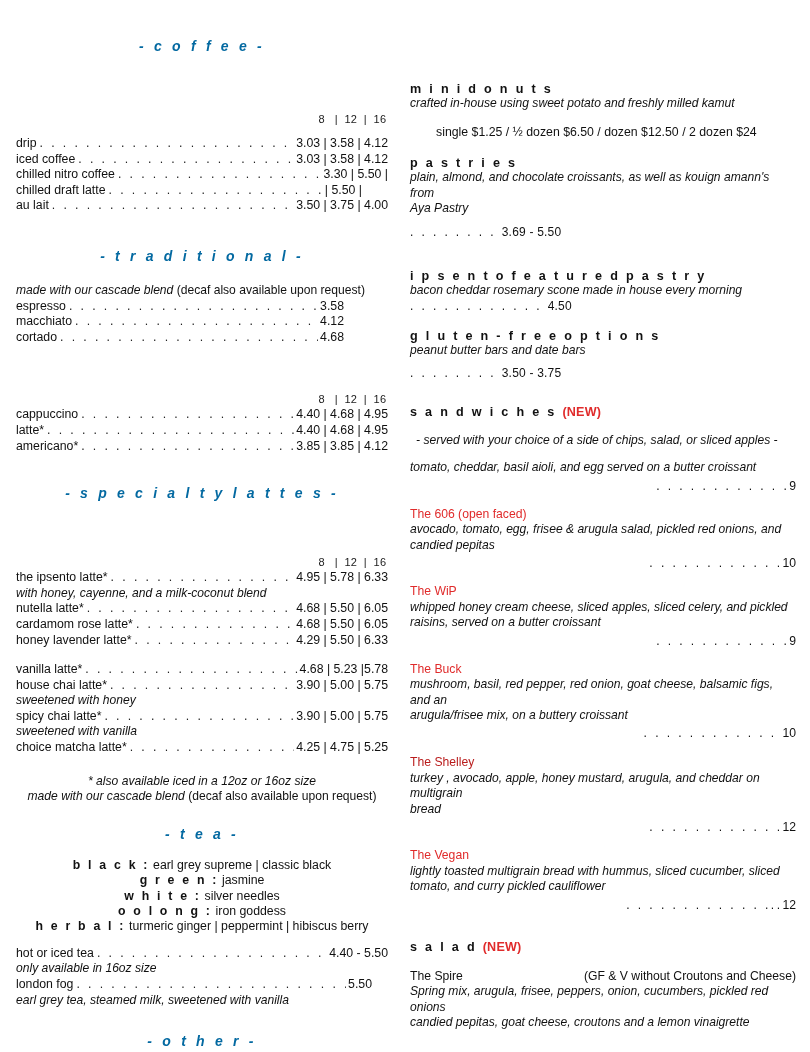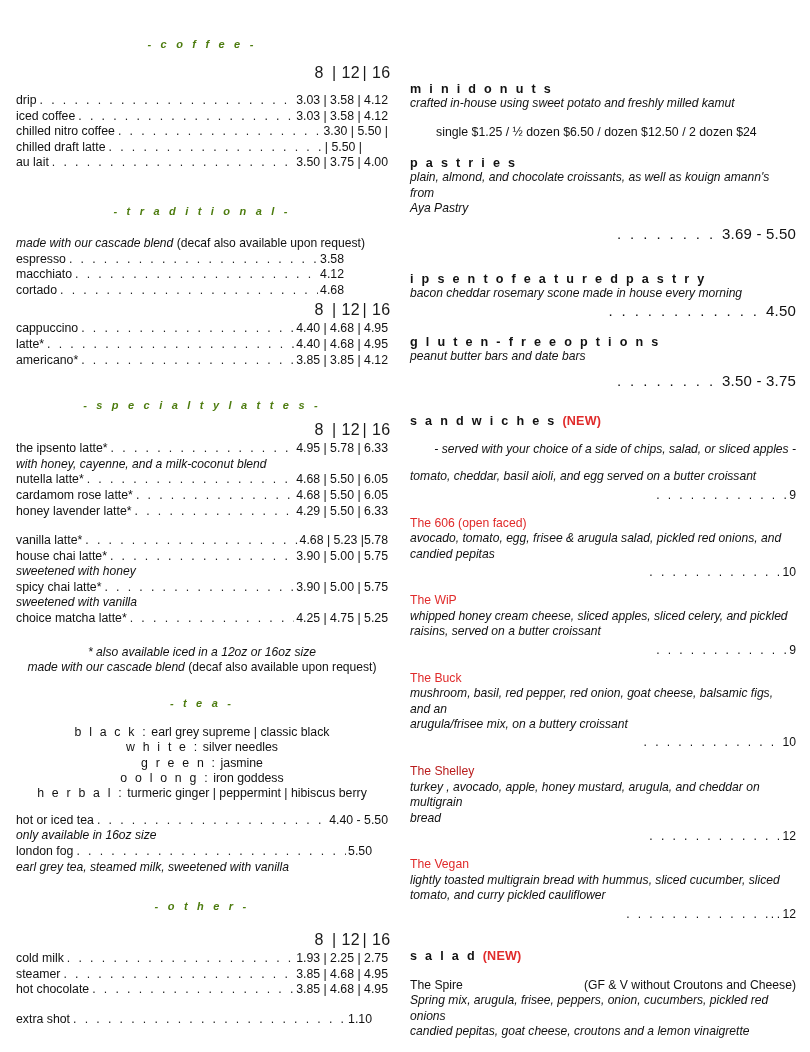--- a/index.html
+++ b/index.html
@@ -32,31 +32,32 @@
   .col-right {
     width: 410px;
     padding: 0 14px 0 10px;
   }
 
   
   .section-head {
     text-align: center;
     font-style: italic;
     font-weight: bold;
-    font-size: 11px;
+    font-size: 14px;
     letter-spacing: 3.2px;
-    color: #4d7c0f;
+    color: #0369a1;
   }
 
   
   .sizes {
-    font-size: 16px;
+    font-size: 11px;
     text-align: right;
     color: #1a1a1a;
     letter-spacing: 0.3px;
+    margin-top: 45px;
   }
   .sizes .sep { padding: 0 5px; }
   .sizes .n { display: inline-block; width: 16px; text-align: center;}
 
   
   .row {
     display: flex;
     align-items: center;
     font-size: 12.3px;
     line-height: 15.6px;
@@ -94,21 +95,21 @@
     font-style: italic;
   }
 
   
   .tea-line {
     text-align: center;
     font-size: 12.3px;
     line-height: 15.4px;
   }
   .tea-line .cat {
-    font-weight: normal;
+    font-weight: bold;
     letter-spacing: 2.2px;
   }
 
   
   .food-head {
     font-weight: bold;
     font-size: 12.6px;
     letter-spacing: 2.3px;
     color: #111;
   }
@@ -116,43 +117,43 @@
     color: #e02b2b;
     letter-spacing: 0.2px;
     margin-top: 28px;
   }
   .food-desc {
     font-style: italic;
     font-size: 12.1px;
     line-height: 15.4px;
   }
   .food-price-line {
-    font-size: 15px;
-    text-align: right;
+    font-size: 12px;
+    text-align: left;
     letter-spacing: 0.2px;
   }
   .food-price-line .dots { letter-spacing: 2.4px; }
 
   .sw-name { font-size: 12.2px; color: #e02b2b; line-height: 15.6px; }
   .sw-name.black { color: #b91c1c; }
   .sw-desc {
     font-style: italic;
     font-size: 12.1px;
     line-height: 15.4px;
   }
   .sw-price {
     font-size: 12.2px;
     text-align: right;
   }
   .sw-price .dots { letter-spacing: 2.4px; }
 
   .served {
     font-style: italic;
     font-size: 12.1px;
-    text-align: right;
+    text-align: left;
     padding-left: 6px;
   }
 
   .donut-price {
     font-size: 12.3px;
     padding-left: 26px;
   }
 
   .spire-row {
     display: flex;
@@ -306,22 +307,22 @@
     <div style="height:18px"></div>
     <div class="centered-note">* also available iced in a 12oz or 16oz size</div>
     <div class="centered-note"><span>made with our cascade blend</span><span class="note-reg"> (decaf also available upon request)</span></div>
 
     <div style="height:21px"></div>
 
     <div class="section-head">-  t e a  -</div>
     <div style="height:16px"></div>
 
     <div class="tea-line"><span class="cat">b l a c k :</span><span> earl grey supreme | classic black</span></div>
+    <div class="tea-line"><span class="cat">g r e e n :</span><span> jasmine</span></div>
     <div class="tea-line"><span class="cat">w h i t e :</span><span> silver needles</span></div>
-    <div class="tea-line"><span class="cat">g r e e n :</span><span> jasmine</span></div>
     <div class="tea-line"><span class="cat">o o l o n g :</span><span> iron  goddess</span></div>
     <div class="tea-line"><span class="cat">h e r b a l :</span><span> turmeric ginger | peppermint | hibiscus berry</span></div>
 
     <div style="height:11px"></div>
 
     <div class="row">
       <span class="nm">hot or iced  tea</span>
       <span class="leader"></span>
       <span class="pr">4.40 - 5.50</span>
     </div>

